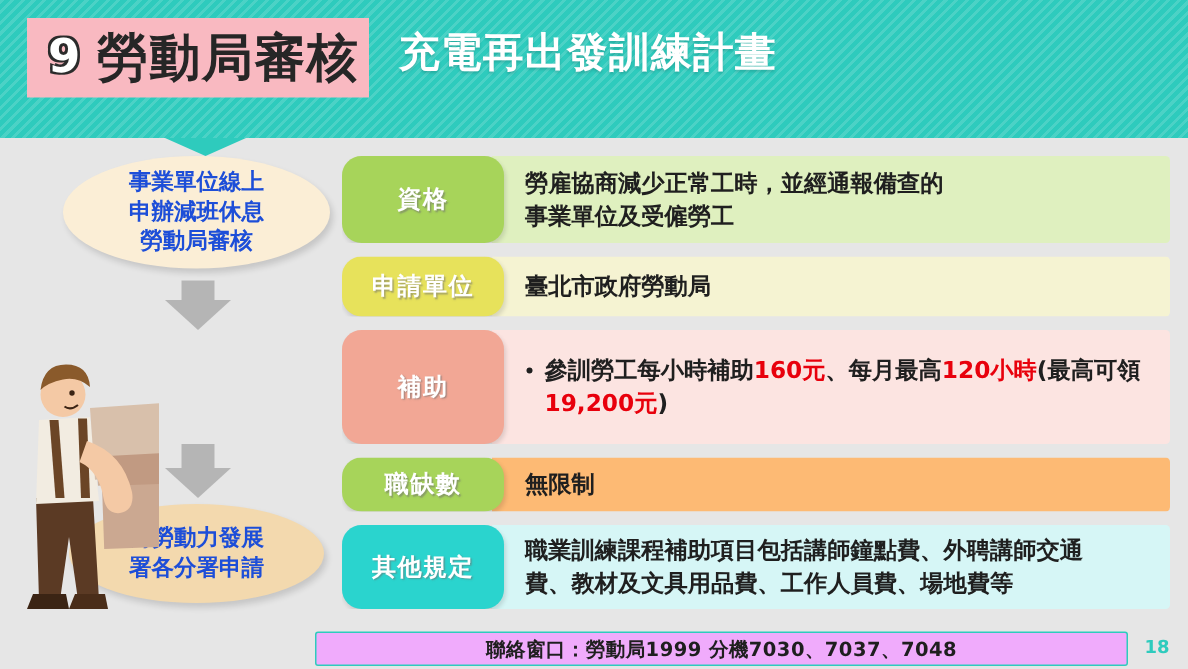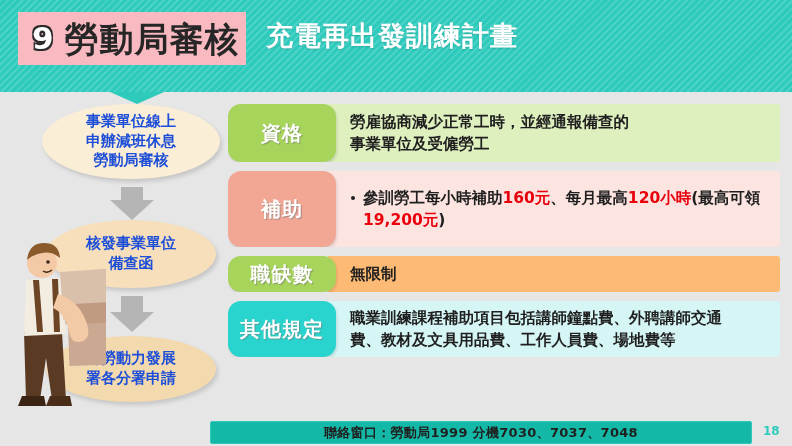--- a/index.html
+++ b/index.html
@@ -82,21 +82,21 @@
   
   .worker{position:absolute;left:0px;top:228px;width:106px;height:186px;}
 
   
   .rows{position:absolute;left:228px;top:104px;width:552px;}
   .row{position:relative;margin-bottom:9px;display:flex;align-items:stretch;border-radius:3px;overflow:hidden;}
   .chip{
     position:relative;z-index:2;flex:0 0 108px;
     border-radius:13px;
     display:flex;align-items:center;justify-content:center;
-    color:#ffffff;font-weight:bold;font-size:20px;letter-spacing:1px;
+    color:#ffffff;font-weight:bold;font-size:16px;letter-spacing:1px;
     text-shadow:1px 1px 1px rgba(110,110,110,.55);
     box-shadow:1px 2px 3px rgba(0,0,0,.12);
   }
   .body{
     flex:1;display:flex;align-items:center;
     padding:7px 10px 7px 14px;
     color:#1f1f1f;font-weight:bold;font-size:15.5px;line-height:1.42;
     margin-left:-8px;padding-left:22px;
   }
   .body .red{color:#e8000c;}
@@ -120,21 +120,21 @@
 
   .row-1{height:58px;}
   .row-2{height:40px;}
   .row-3{height:76px;}
   .row-4{height:36px;}
   .row-5{height:56px;}
 
   
   .footer{
     position:absolute;left:210px;top:421px;width:540px;height:21px;
-    border:1.5px solid #2ecbbd;border-radius:2px;background:#14b8a6;
+    border:1.5px solid #2ecbbd;border-radius:2px;background:#f0abfc;
     display:flex;align-items:center;justify-content:center;
   }
   .footer-text{font-size:13px;font-weight:bold;color:#1f1f1f;letter-spacing:.3px;}
   .pagenum{
     position:absolute;left:763px;top:424px;
     font-size:12px;font-weight:bold;color:#2ecbbd;
   }
 </style>
 </head>
 <body>
@@ -154,24 +154,20 @@
 
     <div class="ellipse ell-1">
       <span class="ln">事業單位線上</span>
       <span class="ln">申辦減班休息</span>
       <span class="ln">勞動局審核</span>
     </div>
 
     <div class="arrow-body a1-body"></div>
     <div class="arrow-head a1-head"></div>
 
-    <div class="ellipse ell-2">
-      <span class="ln">核發事業單位</span>
-      <span class="ln">備查函</span>
-    </div>
 
     <div class="arrow-body a2-body"></div>
     <div class="arrow-head a2-head"></div>
 
     <div class="ellipse ell-3">
       <span class="ln">向勞動力發展</span>
       <span class="ln">署各分署申請</span>
     </div>
   </div>
 
@@ -205,20 +201,26 @@
     <div class="row row-1">
       <div class="chip">資格</div>
       <div class="body">
         <div>
           <div>勞雇協商減少正常工時，並經通報備查的</div>
           <div>事業單位及受僱勞工</div>
         </div>
       </div>
     </div>
 
+    <div class="row row-2">
+      <div class="chip">申請單位</div>
+      <div class="body">
+        <div>臺北市政府勞動局</div>
+      </div>
+    </div>
 
     <div class="row row-3">
       <div class="chip">補助</div>
       <div class="body">
         <ul class="ul">
           <li><span>參訓勞工每小時補助</span><span class="red">160元</span><span>、每月最高</span><span class="red">120小時</span><span>(最高可領</span><span class="red">19,200元</span><span>)</span></li>
         </ul>
       </div>
     </div>
 

